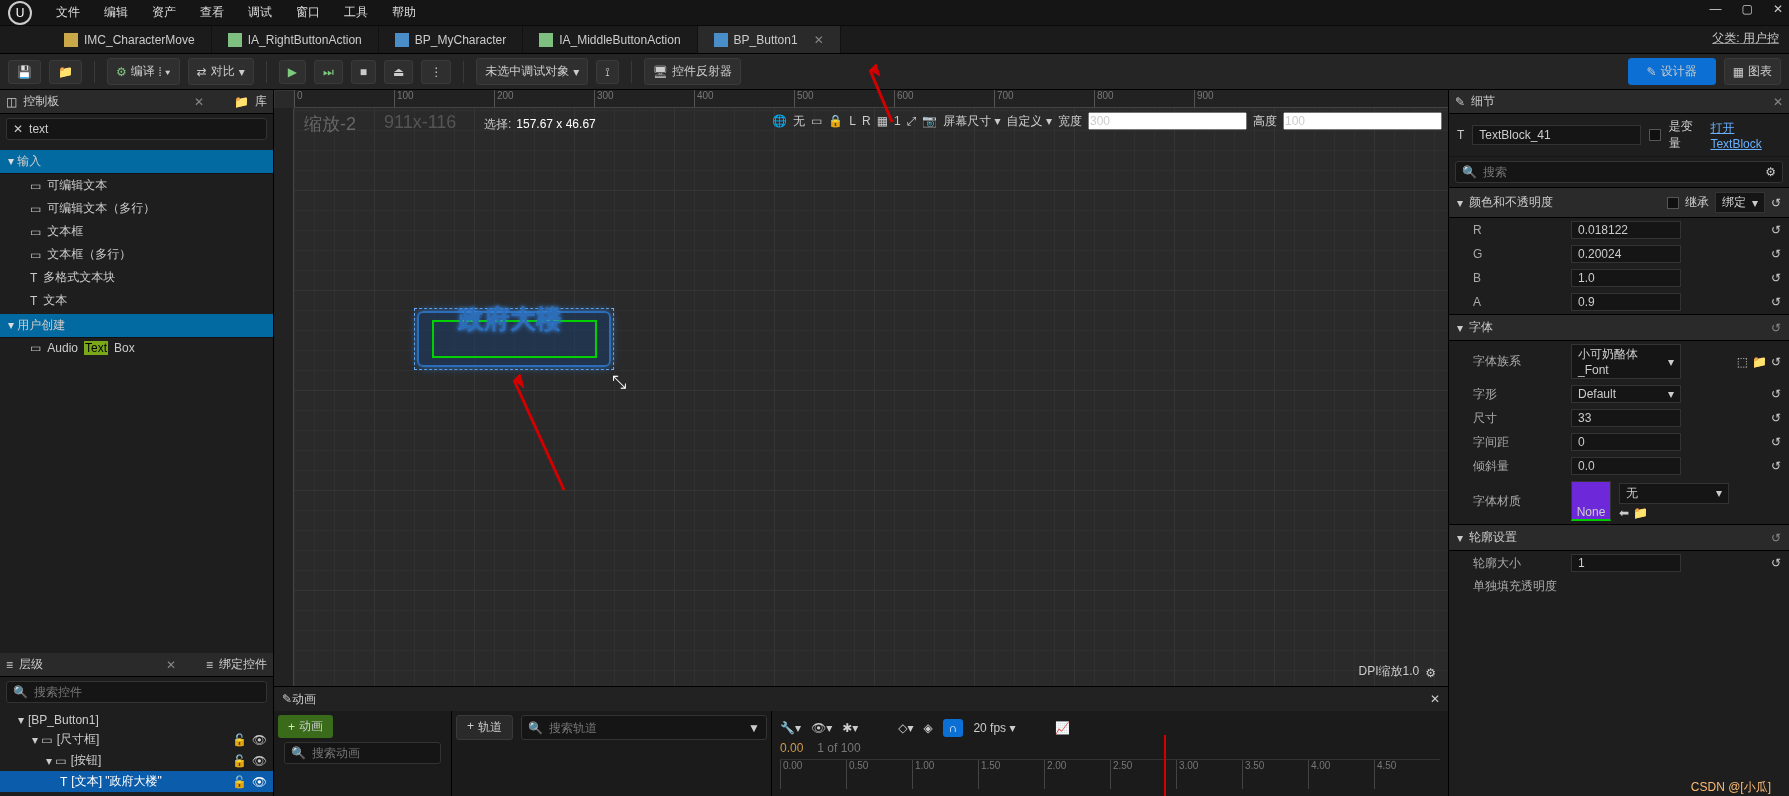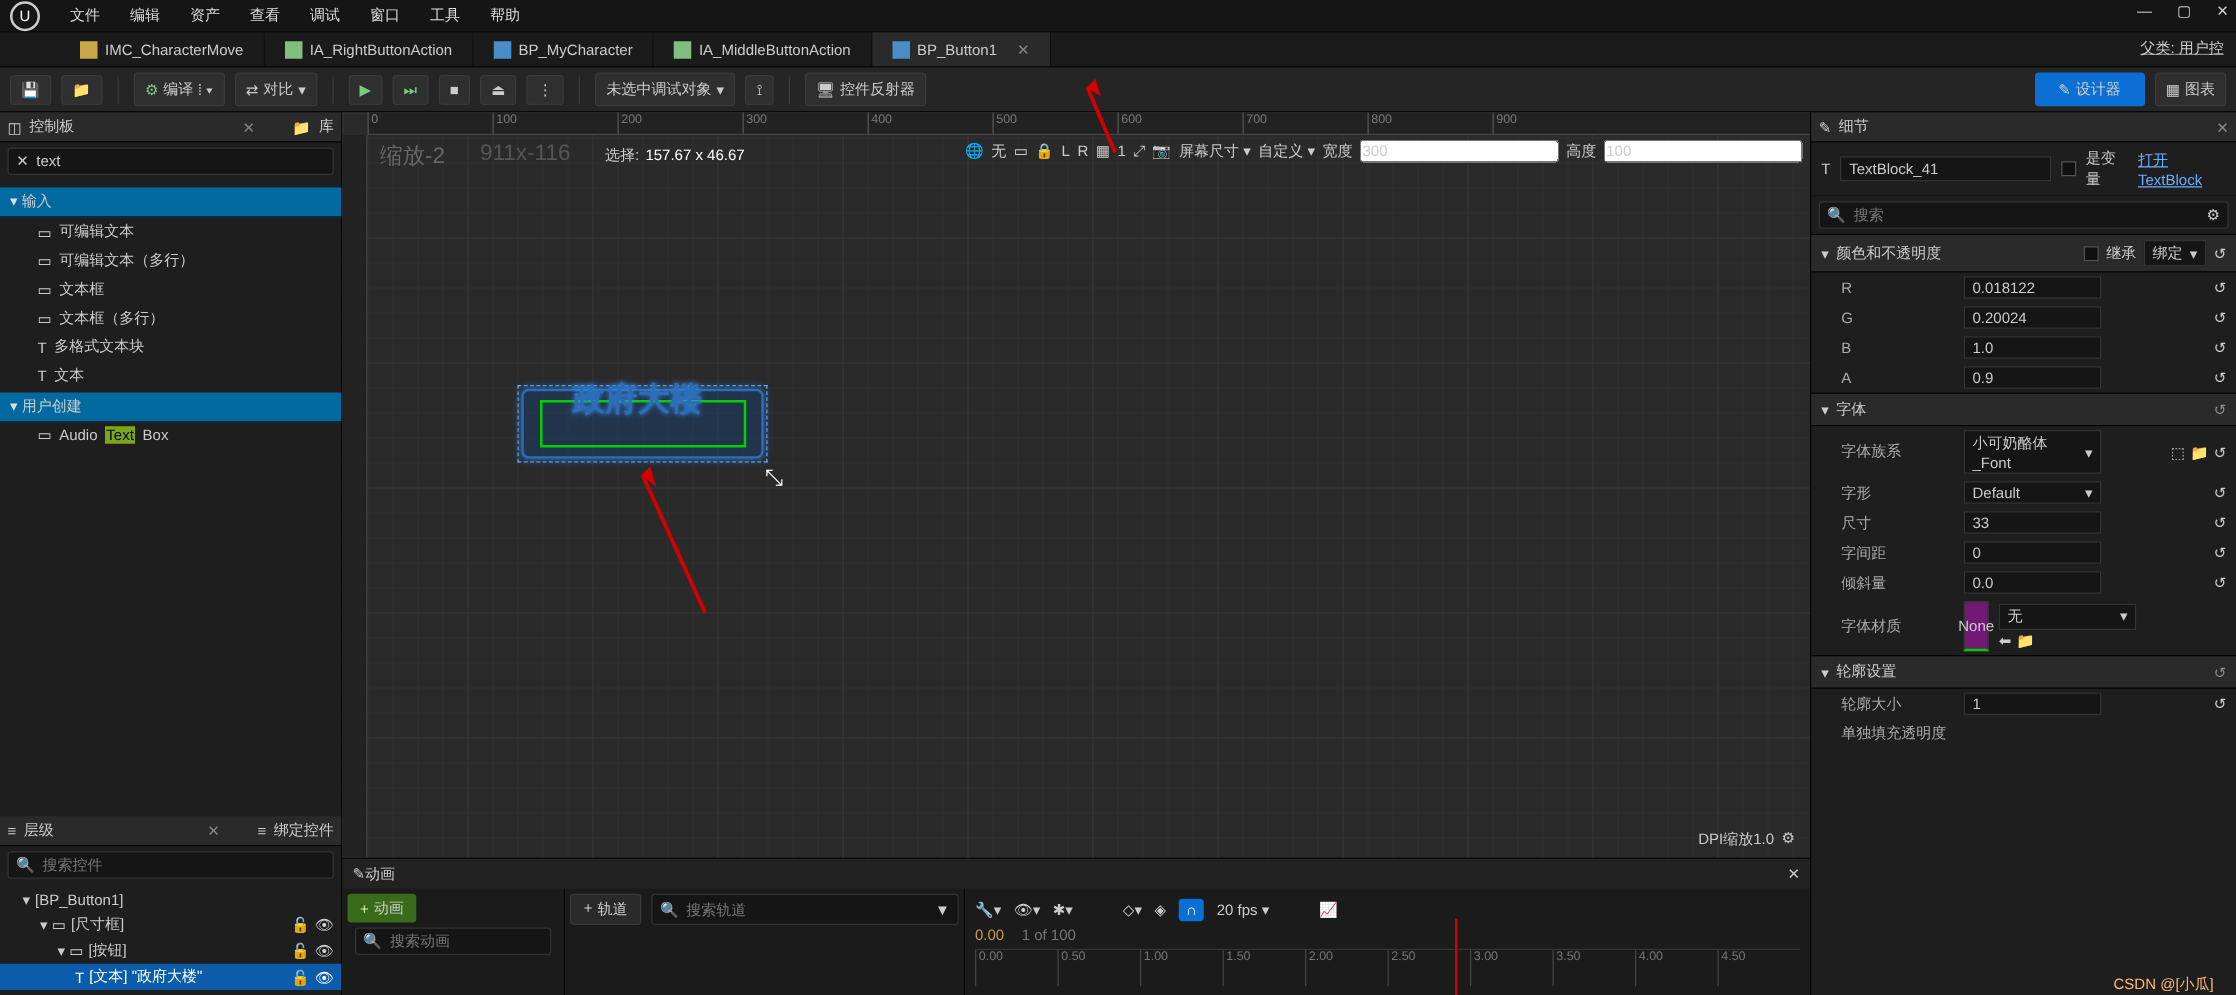--- a/index.html
+++ b/index.html
@@ -50,21 +50,21 @@
 .ruler-top span { width:100px; font-size:10px; color:#777; padding-left:2px; border-left: 1px solid #555;}
 .ruler-left { position:absolute; top:18px; left:0; bottom:0; width:20px; background:#222; border-right:1px solid #444;}
 .zoom-label { position:absolute; left: 30px; top: 22px; font-size:18px; color:#666;}
 .zoom-dims { position:absolute; left: 110px; top: 22px; font-size:18px; color:#555;}
 .sel-label { position:absolute; left: 210px; top: 22px; font-size:18px; color:#555;}
 .widget-frame { position:absolute; left: 140px; top: 218px; width: 200px; height: 62px; border: 1px dashed #6ab0ff; }
 .widget-button { position:absolute; inset: 2px; border: 2px solid #2b6db8; border-radius: 6px; background: rgba(30,60,100,0.6); box-shadow: 0 0 8px #2b6db8;}
 .text-bbox { position:absolute; left: 158px; top: 230px; width: 165px; height: 38px; border: 2px solid #00d000; }
 .widget-text { position:absolute; left: 160px; top: 212px; width: 152px; text-align:center; color:#2b6db8; font-size:26px; font-weight:bold; text-shadow:0 0 4px #3b8de8;}
 .resize-cursor { position:absolute; left: 338px; top: 282px; font-size:18px; color:#fff;}
-.dpi-label { position:absolute; right: 12px; bottom: 6px; font-size:16px; color:#888; display:flex; align-items:flex-start; gap:6px;}
+.dpi-label { position:absolute; right: 12px; bottom: 6px; font-size:16px; color:#888; display:flex; align-items:flex-end; gap:6px;}
 .arrow { position:absolute; }
 .arrow svg line, .arrow svg polygon { stroke:#d40000; fill:#d40000;}
 .right-col { width: 356px; background: #1e1e1e; border-left:1px solid #000; display:flex; flex-direction:column;}
 .detail-row { display:flex; align-items:center; padding: 4px 8px; gap:8px; border-bottom:1px solid #151515;}
 .detail-row input.name { flex:1; background:#151515; border:1px solid #333; padding:2px 6px; color:#ccc;}
 .open-link { color:#6ab0ff; cursor:pointer; text-decoration:underline;}
 .checkbox { width:12px; height:12px; border:1px solid #555; background:#111;}
 .section-header { background:#2a2a2a; padding:4px 8px; display:flex; align-items:center; gap:6px; border-top:1px solid #000; border-bottom:1px solid #000;}
 .section-header .reset { margin-left:auto; color:#888; cursor:pointer;}
 .prop-row { display:flex; align-items:center; padding: 3px 8px 3px 24px; gap:8px;}
@@ -462,21 +462,21 @@
       </div>
     <div class="prop-row">
         <span class="plabel">倾斜量</span>
         <input class="pval" value="0.0" style="">
         <span class="extras">
           <span>↺</span>
         </span>
       </div>
     <div class="prop-row">
         <span class="plabel">字体材质</span>
-      <div style="width:20px;height:40px;border:1px solid #333;background:#701a75;display:flex;align-items:center;justify-content:center;border-bottom:2px solid #0c0;">
+      <div style="width:40px;height:40px;border:1px solid #333;background:#6d28d9;display:flex;align-items:flex-end;justify-content:center;border-bottom:2px solid #0c0;">
           <span>None</span>
         </div>
       <div style="display:flex;flex-direction:column;gap:2px;">
         <div class="dropdown"><span>无</span>▾</div>
         <div style="display:flex;gap:4px;">
             <span>⬅</span>
             <span>📁</span>
           </div>
       </div>
     </div>

